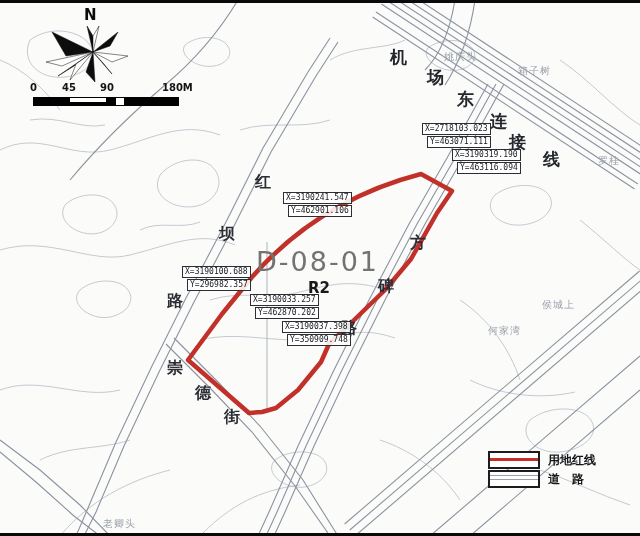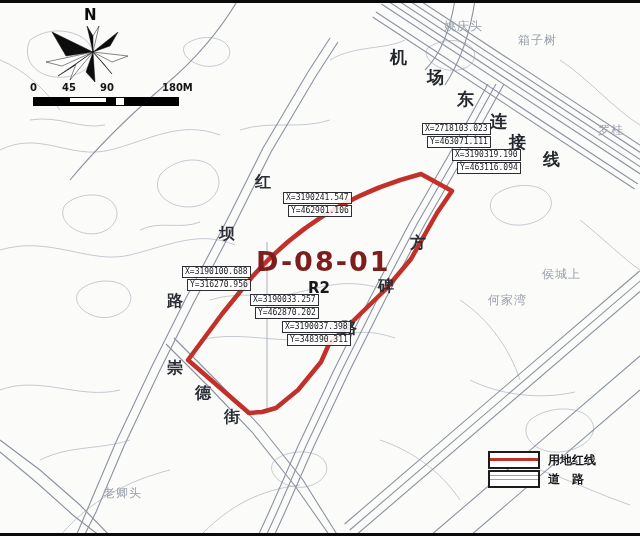--- a/index.html
+++ b/index.html
@@ -8,23 +8,23 @@
   .edge{position:absolute;left:0;width:640px;height:3px;background:#0a0a0a;}
   #edge-top{top:0;} #edge-bottom{bottom:0;}
   svg{position:absolute;left:0;top:0;}
   .roadchar{position:absolute;font-size:16px;font-weight:600;color:#2a2d33;line-height:1;}
   .roadchar.big{font-size:17px;color:#23262c;}
   .coordbox{position:absolute;font-family:"DejaVu Sans Mono","Liberation Mono",monospace;
             font-size:8px;line-height:10px;color:#17191d;}
   .coordbox span{display:inline-block;background:rgba(255,255,255,.88);border:1px solid #2c2e33;
                  padding:0 2px;white-space:nowrap;}
   .coordbox .yrow{margin-left:5px;margin-top:1px;text-align:right;}
-  .place{position:absolute;font-size:12px;color:#9aa0ab;letter-spacing:1px;white-space:nowrap;}
-  #parcel-code{position:absolute;left:256px;top:246px;font-size:27px;font-weight:700;
-               letter-spacing:2px;color:#7f1d1d;text-align:center;}
+  .place{position:absolute;font-size:10px;color:#9aa0ab;letter-spacing:1px;white-space:nowrap;margin-top:32px;}
+  #parcel-code{position:absolute;left:256px;top:246px;font-size:27px;font-weight:400;
+               letter-spacing:2px;color:#737373;text-align:center;}
   #parcel-zone{position:absolute;left:308px;top:279px;font-size:15px;font-weight:600;color:#17181a;}
   #north-label{position:absolute;left:84px;top:6px;font-size:15px;font-weight:700;color:#0c0c0c;}
   
   #scalebar{position:absolute;left:28px;top:82px;width:160px;}
   .tick{position:absolute;top:0;font-size:10px;font-weight:600;color:#141414;}
   #scale-cells{position:absolute;left:5px;top:15px;width:144px;height:7px;border:1px solid #000;
                display:flex;}
   .cell{height:100%;}
   
   #legend{position:absolute;left:488px;top:450px;width:148px;}
@@ -173,29 +173,29 @@
   <div class="coordbox" style="left:452px;top:149px">
     <span>X=3190319.190</span><br>
     <span class="yrow">Y=463116.094</span>
   </div>
   <div class="coordbox" style="left:283px;top:192px">
     <span>X=3190241.547</span><br>
     <span class="yrow">Y=462901.106</span>
   </div>
   <div class="coordbox" style="left:182px;top:266px">
     <span>X=3190100.688</span><br>
-    <span class="yrow">Y=316270.956</span>
+    <span class="yrow">Y=296982.357</span>
   </div>
   <div class="coordbox" style="left:250px;top:294px">
     <span>X=3190033.257</span><br>
     <span class="yrow">Y=462870.202</span>
   </div>
   <div class="coordbox" style="left:282px;top:321px">
     <span>X=3190037.398</span><br>
-    <span class="yrow">Y=348390.311</span>
+    <span class="yrow">Y=350909.748</span>
   </div>
 
   <div id="parcel-code">D-08-01</div>
   <div id="parcel-zone">R2</div>
 
   <span class="place" style="left:444px;top:18px">姚庆头</span>
   <span class="place" style="left:518px;top:32px">箱子树</span>
   <span class="place" style="left:598px;top:122px">罗桂</span>
   <span class="place" style="left:542px;top:266px">侯城上</span>
   <span class="place" style="left:488px;top:292px">何家湾</span>

